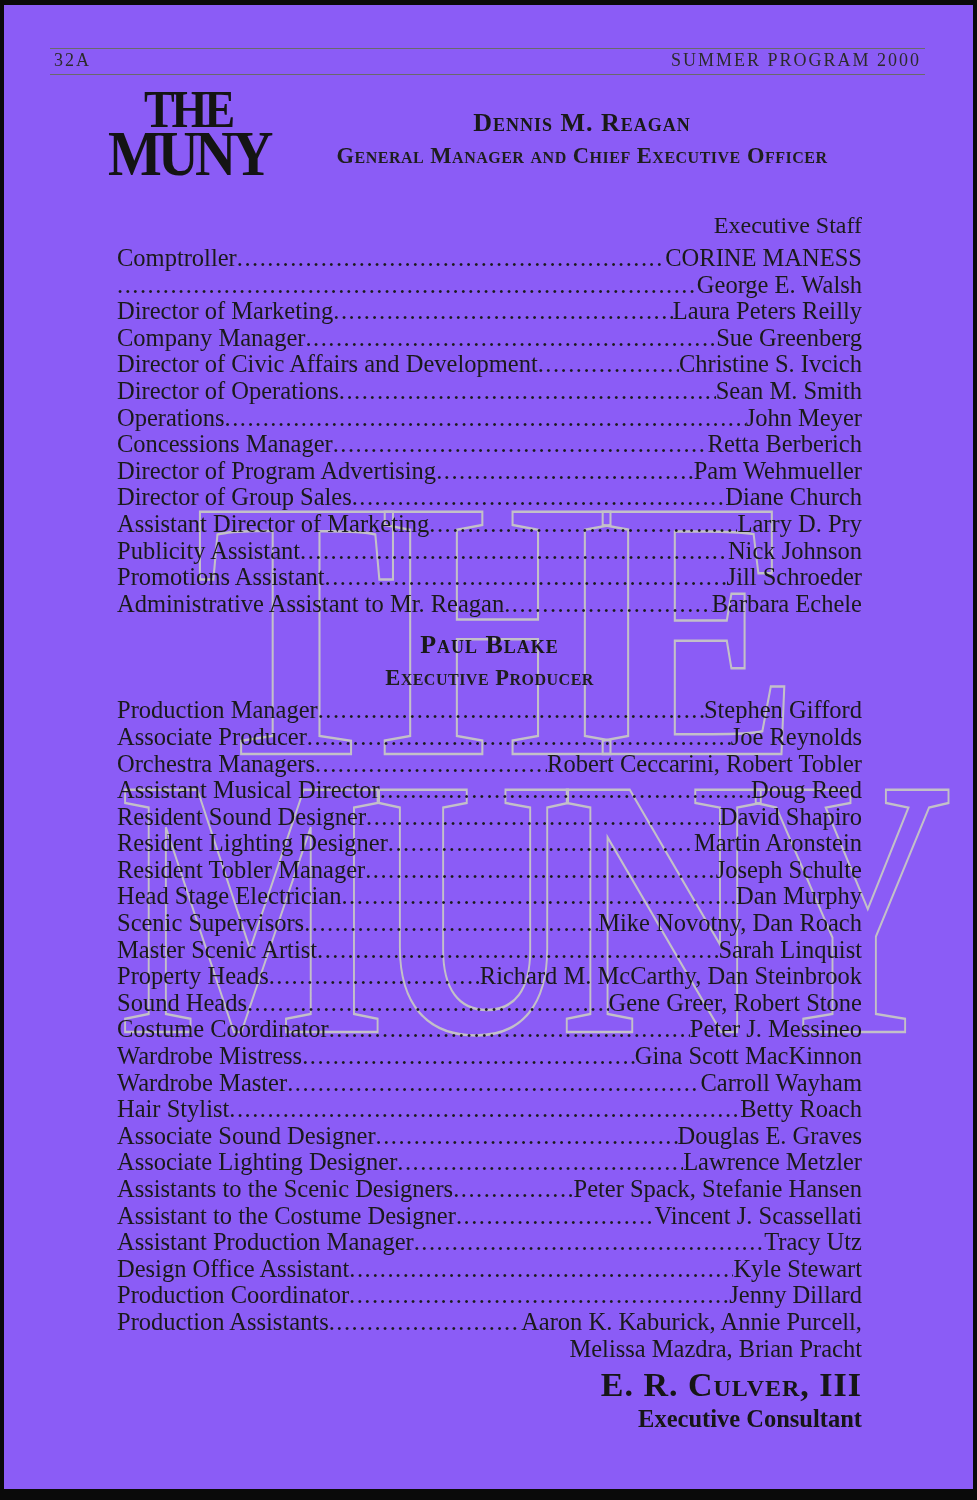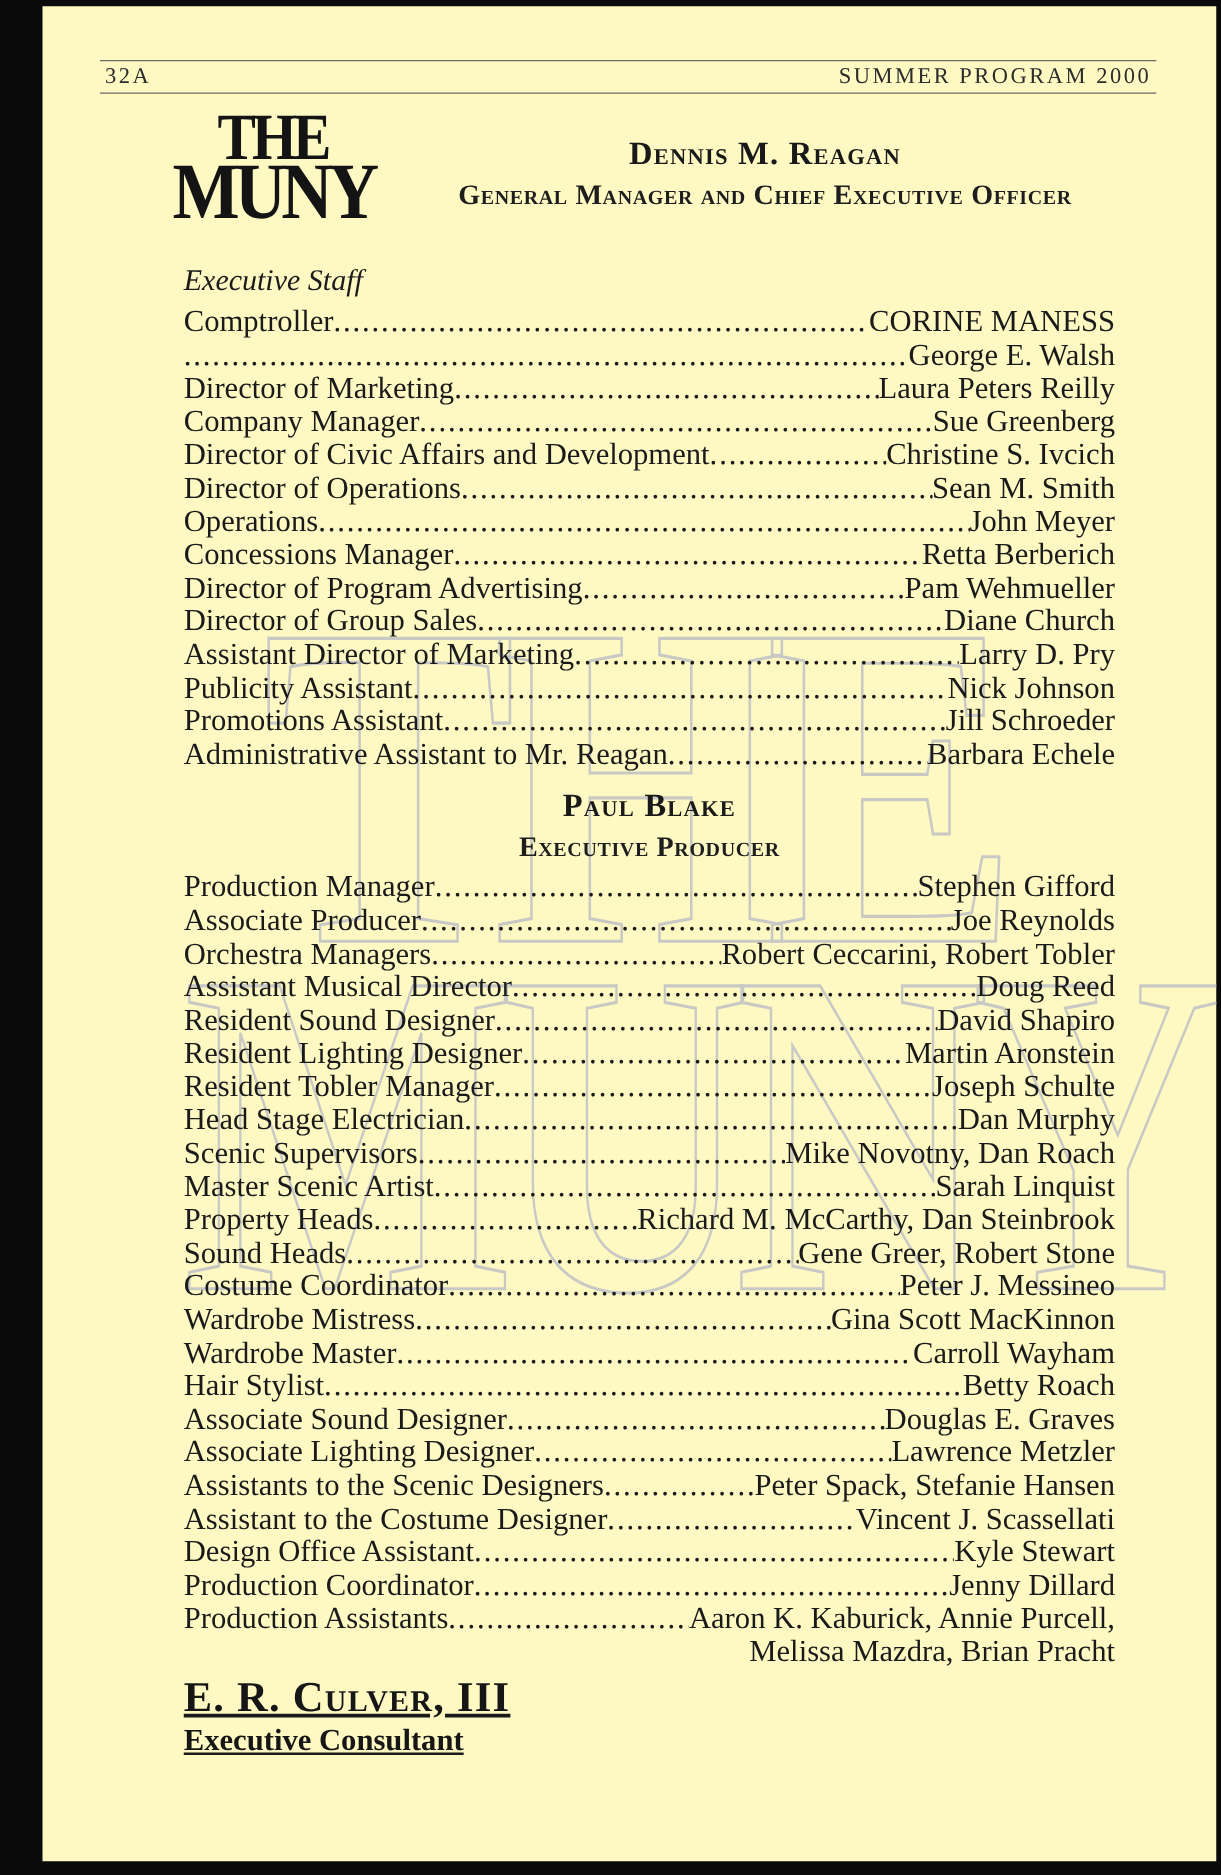--- a/index.html
+++ b/index.html
@@ -3,21 +3,21 @@
 <meta charset="utf-8">
 <style>
   html,body { margin:0; padding:0; background:#222; }
   .frame {
     position:relative; width:977px; height:1500px;
     background:#0a0a0a; overflow:hidden;
     font-family:"Liberation Serif", serif; color:#1b1b1b;
   }
   .page {
     position:absolute; left:4px; top:5px; right:4px; bottom:11px;
-    background:#fef9c3; overflow:hidden;margin-left:30px;
+    background:#8b5cf6; overflow:hidden;
   }
 
   
   .header { position:absolute; left:46px; right:48px; top:43px; z-index:3; }
   .header-row {
     display:flex; justify-content:space-between; align-items:baseline;
     border-top:1px solid #6a6a6a; border-bottom:1px solid #6a6a6a;
     padding:1px 4px 3px 4px;
     font-size:18px; letter-spacing:2px; color:#2b2b2b;
   }
@@ -46,39 +46,39 @@
   .exec-head.second { margin-top:10px; text-align:center; }
   .head-name {
     font-variant:small-caps; font-weight:bold; font-size:26px;
     line-height:36px; letter-spacing:1px; color:#191919;
   }
   .head-title {
     font-variant:small-caps; font-weight:600; font-size:22.5px;
     line-height:30px; letter-spacing:.5px; color:#1e1e1e;
   }
 
-  .list-title { margin-top:40px; text-align:left; font-style:italic; font-size:24px; line-height:28px; }
+  .list-title { margin-top:40px; text-align:right; font-size:24px; line-height:28px; }
 
   .credits { margin-top:6px; }
   .credits.second-list { margin-top:4px; }
   .credit-row {
     display:flex; align-items:baseline;
     font-size:24.5px; line-height:26.6px; white-space:nowrap; color:#1a1a1a;
   }
   .credit-row .role { flex:0 0 auto; }
   .credit-row .dots { flex:1 1 auto; overflow:hidden; min-width:0; }
   .credit-row .dots::after {
     content:"........................................................................................................................................................................";
     letter-spacing:1.5px;
   }
   .credit-row .name { flex:0 0 auto; }
   .credit-row.continuation { justify-content:flex-end; }
 
   
-  .footer { margin-top:4px; text-align:left;text-decoration:underline; }
+  .footer { margin-top:4px; text-align:right; }
   .footer-name {
     font-variant:small-caps; font-weight:bold; font-size:34px;
     line-height:38px; letter-spacing:1px; color:#161616;
   }
   .footer-title { font-weight:bold; font-size:24.5px; line-height:29px; color:#161616; }
 </style>
 </head>
 <body>
 
 <div class="frame">
@@ -316,20 +316,25 @@
             <span class="dots"></span>
             <span class="name">Peter Spack, Stefanie Hansen</span>
           </div>
 
           <div class="credit-row">
             <span class="role">Assistant to the Costume Designer</span>
             <span class="dots"></span>
             <span class="name">Vincent J. Scassellati</span>
           </div>
 
+          <div class="credit-row">
+            <span class="role">Assistant Production Manager</span>
+            <span class="dots"></span>
+            <span class="name">Tracy Utz</span>
+          </div>
 
           <div class="credit-row">
             <span class="role">Design Office Assistant</span>
             <span class="dots"></span>
             <span class="name">Kyle Stewart</span>
           </div>
 
           <div class="credit-row">
             <span class="role">Production Coordinator</span>
             <span class="dots"></span>

